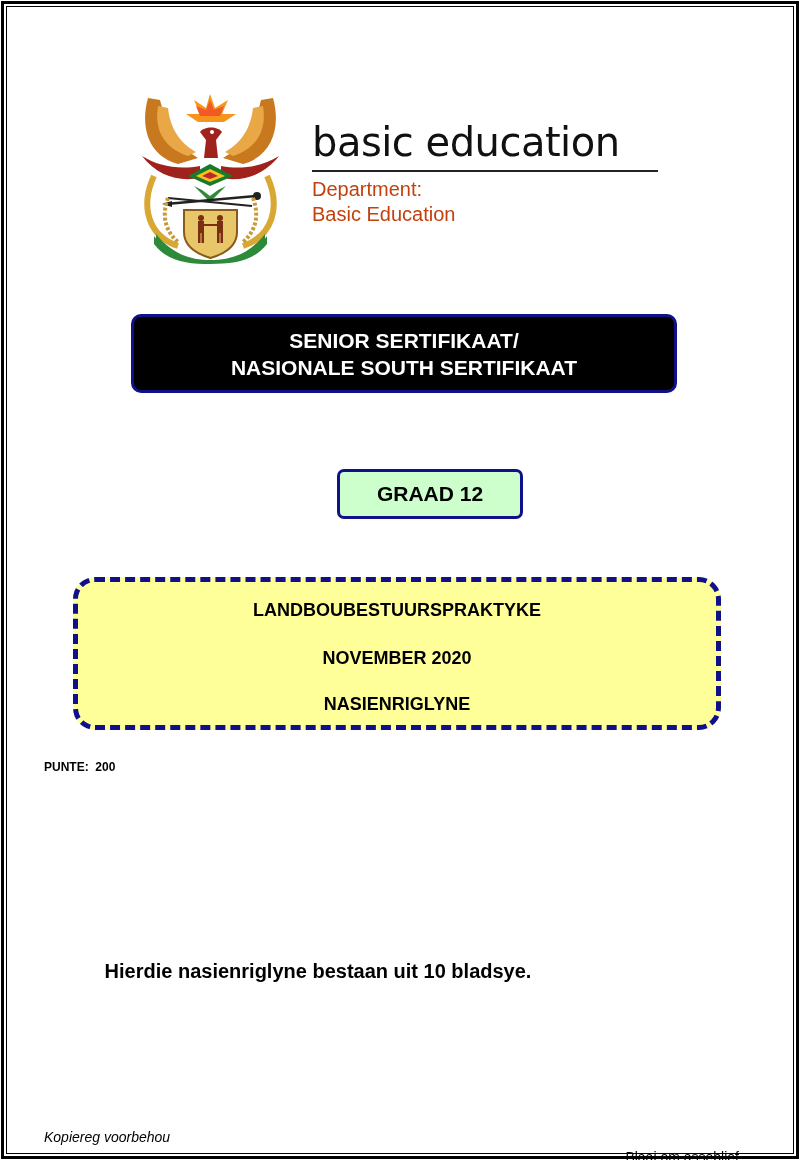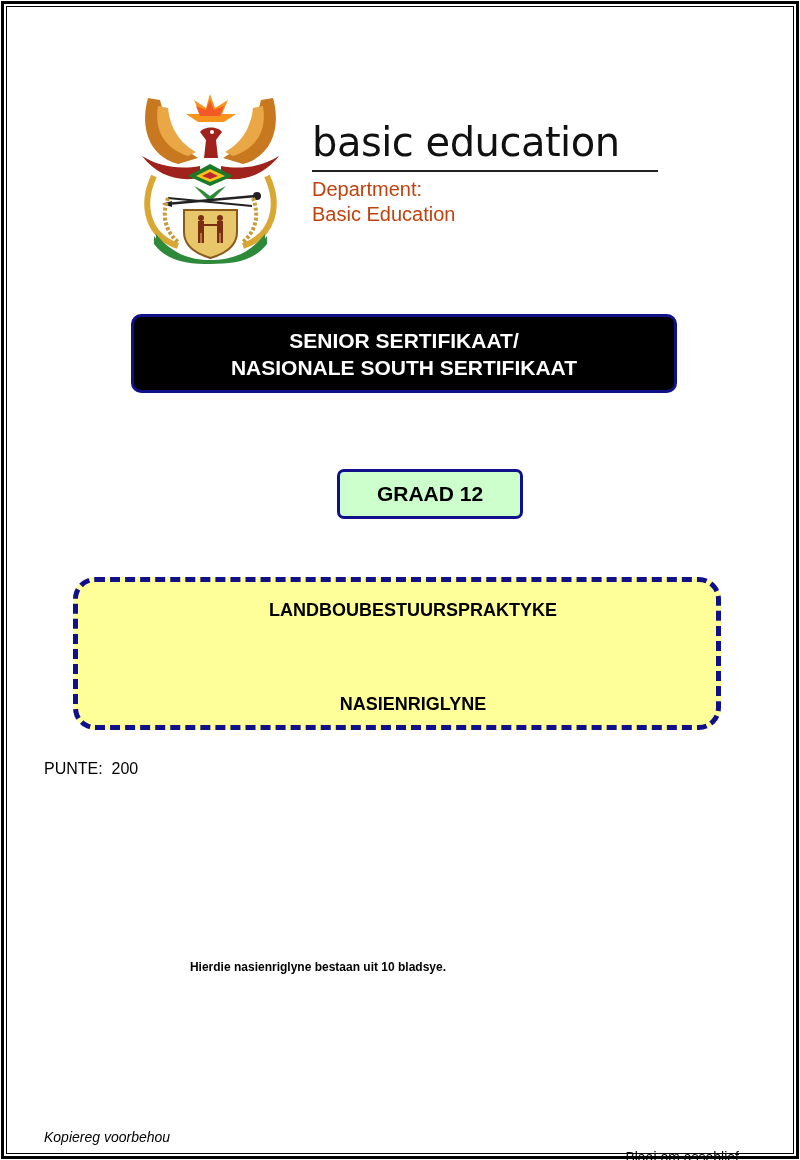--- a/index.html
+++ b/index.html
@@ -16,27 +16,27 @@
   .dept-line { position: absolute; left: 174px; font-size: 20px; color: #c2410c; line-height: 1; }
   .dept-1 { top: 93px; }
   .dept-2 { top: 118px; }
   .dept-3 { top: 142px; font-weight: bold; font-size: 21px; }
 
   .cert-box { position: absolute; left: 131px; top: 314px; width: 546px; height: 79px; background: #000; border: 3px solid #10108a; border-radius: 10px; color: #fff; font-weight: bold; font-size: 21px; text-align: center; display: flex; flex-direction: column; justify-content: center; line-height: 27px; }
 
   .grade-box { position: absolute; left: 298px; top: 469px; width: 186px; height: 50px; background: #ccffcc; border: 3px solid #10108a; border-radius: 7px; font-weight: bold; font-size: 21px; display: flex; align-items: center; justify-content: center; margin-left: 39px; }
 
   .subject-box { position: absolute; left: 73px; top: 577px; width: 648px; height: 153px; background: #ffff99; border: 5px dashed #10108a; border-radius: 22px; text-align: center; font-weight: bold; font-size: 18px; }
-  .subject-line { position: absolute; left: 16px; width: 100%; }
+  .subject-line { position: absolute; left: 0; width: 100%; }
   .s1 { top: 18px; }
   .s2 { top: 66px; }
   .s3 { top: 112px; }
 
-  .marks { position: absolute; left: 44px; top: 760px; font-weight: normal; font-size: 16px; }
-  .pages-note { position: absolute; left: 0; width: 636px; top: 960px; text-align: center; font-weight: bold; font-size: 12px; }
+  .marks { position: absolute; left: 44px; top: 760px; font-weight: bold; font-size: 12px; }
+  .pages-note { position: absolute; left: 0; width: 636px; top: 960px; text-align: center; font-weight: bold; font-size: 20px; }
   .footer-left { position: absolute; left: 44px; top: 1129px; font-size: 14px; font-style: italic; }
   .footer-right { position: absolute; right: 61px; top: 1129px; font-size: 14px; margin-top: 20px; }
 </style>
 </head>
 <body>
 
 <div class="frame-outer"></div>
 <div class="frame-inner"></div>
 
 <div class="header">
@@ -101,20 +101,21 @@
   <div>SENIOR SERTIFIKAAT/</div>
   <div>NASIONALE SOUTH SERTIFIKAAT</div>
 </div>
 
 <div class="grade-box">
   <span>GRAAD 12</span>
 </div>
 
 <div class="subject-box">
   <div class="subject-line s1">LANDBOUBESTUURSPRAKTYKE</div>
+  <div class="subject-line s2">NOVEMBER 2020</div>
   <div class="subject-line s3">NASIENRIGLYNE</div>
 </div>
 
 <div class="marks" style="white-space: pre;">PUNTE:  200</div>
 
 <div class="pages-note">Hierdie nasienriglyne bestaan uit 10 bladsye.</div>
 
 <div class="footer-left">Kopiereg voorbehou</div>
 <div class="footer-right">Blaai om asseblief</div>
 

